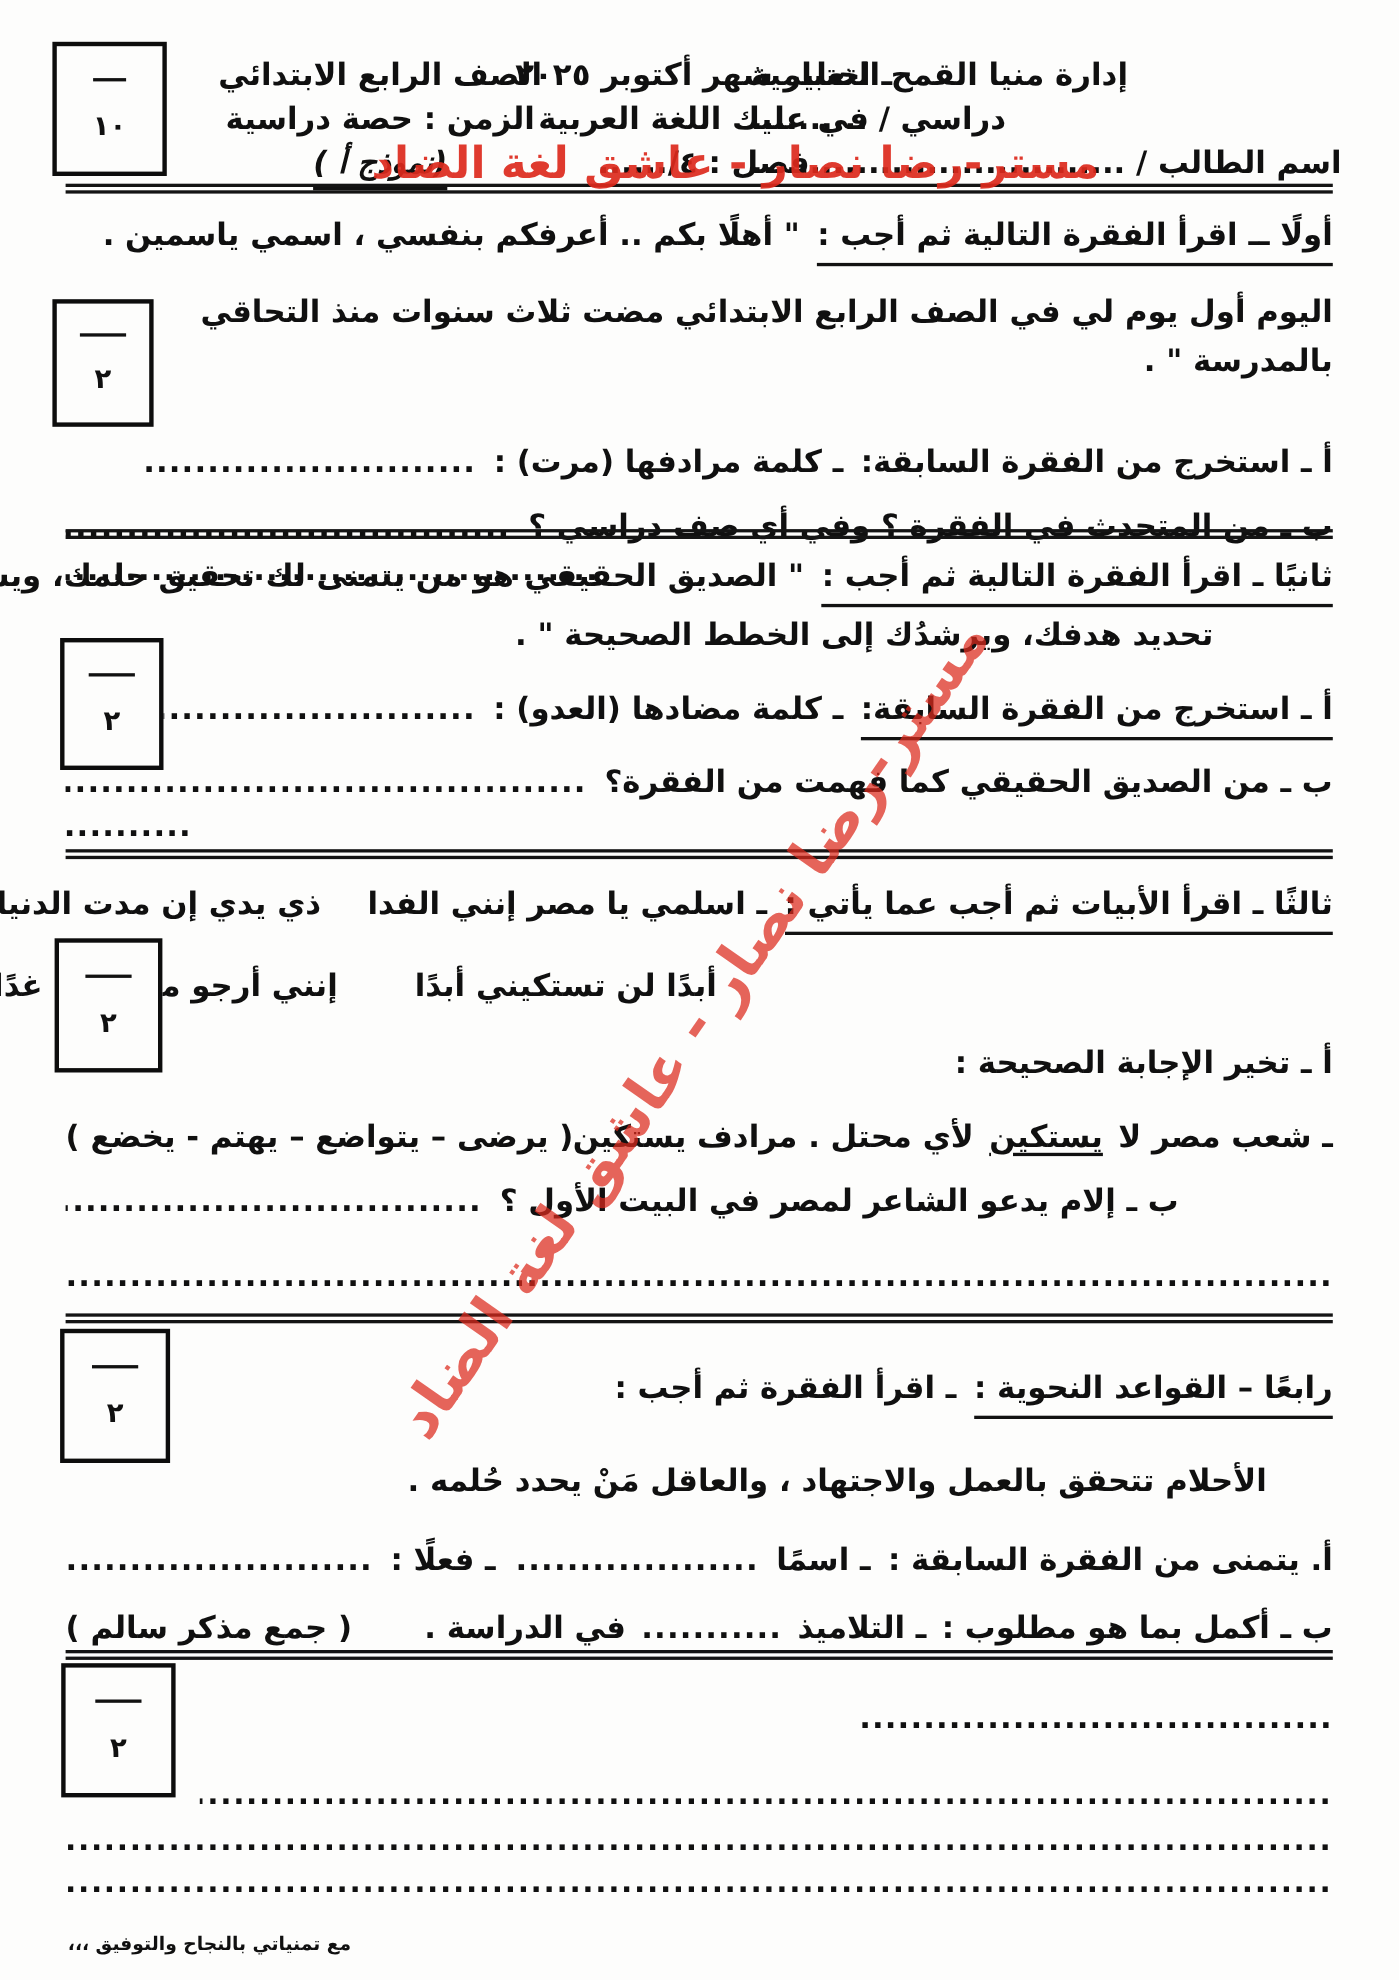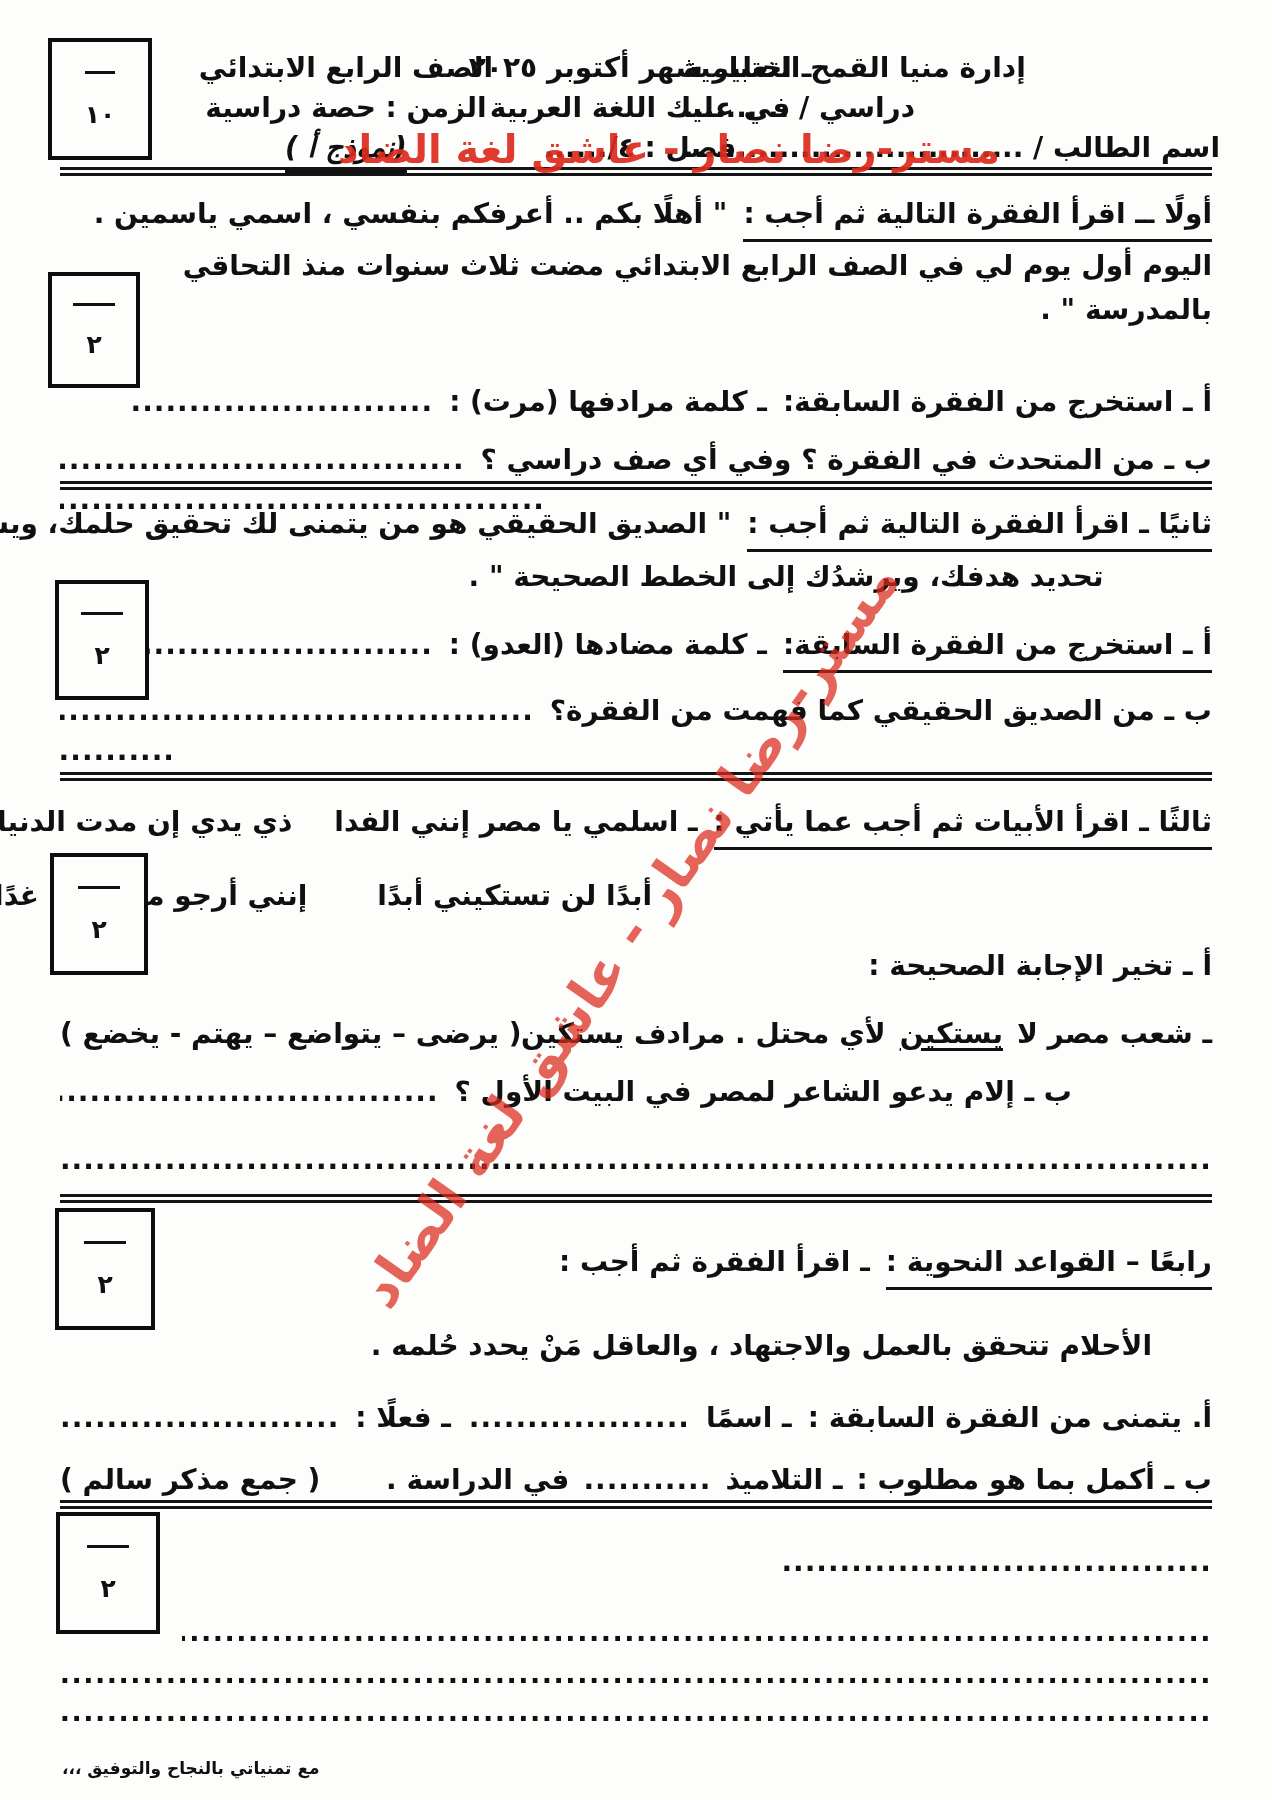--- a/index.html
+++ b/index.html
@@ -79,21 +79,21 @@
   </div>
 
   <div class="wm" id="wm-top">مستر-رضا نصار - عاشق لغة الضاد</div>
   <div class="divider" style="top:167px;"></div>
 
   <div class="section" style="top:192px;">
     <div class="row">
       <span class="u">أولًا ــ اقرأ الفقرة التالية ثم أجب :</span>
       <span class="nw">" أهلًا بكم .. أعرفكم بنفسي ، اسمي ياسمين .</span>
     </div>
-    <div class="row" style="margin-top:2px;">
+    <div class="row" style="margin-top:20px;">
       <span>اليوم أول يوم لي في الصف الرابع الابتدائي مضت ثلاث سنوات منذ التحاقي بالمدرسة " .</span>
     </div>
     <div class="row" style="margin-top:48px;">
       <span class="nw">أ ـ استخرج من الفقرة السابقة:</span>
       <span class="nw">ـ كلمة مرادفها (مرت) :</span>
       <span class="dots">..........................</span>
     </div>
     <div class="row" style="margin-top:14px;">
       <span class="nw">ب ـ من المتحدث في الفقرة ؟ وفي أي صف دراسي ؟</span>
       <span class="dots-fill">...........................................................................................................................................................................................................................</span>

